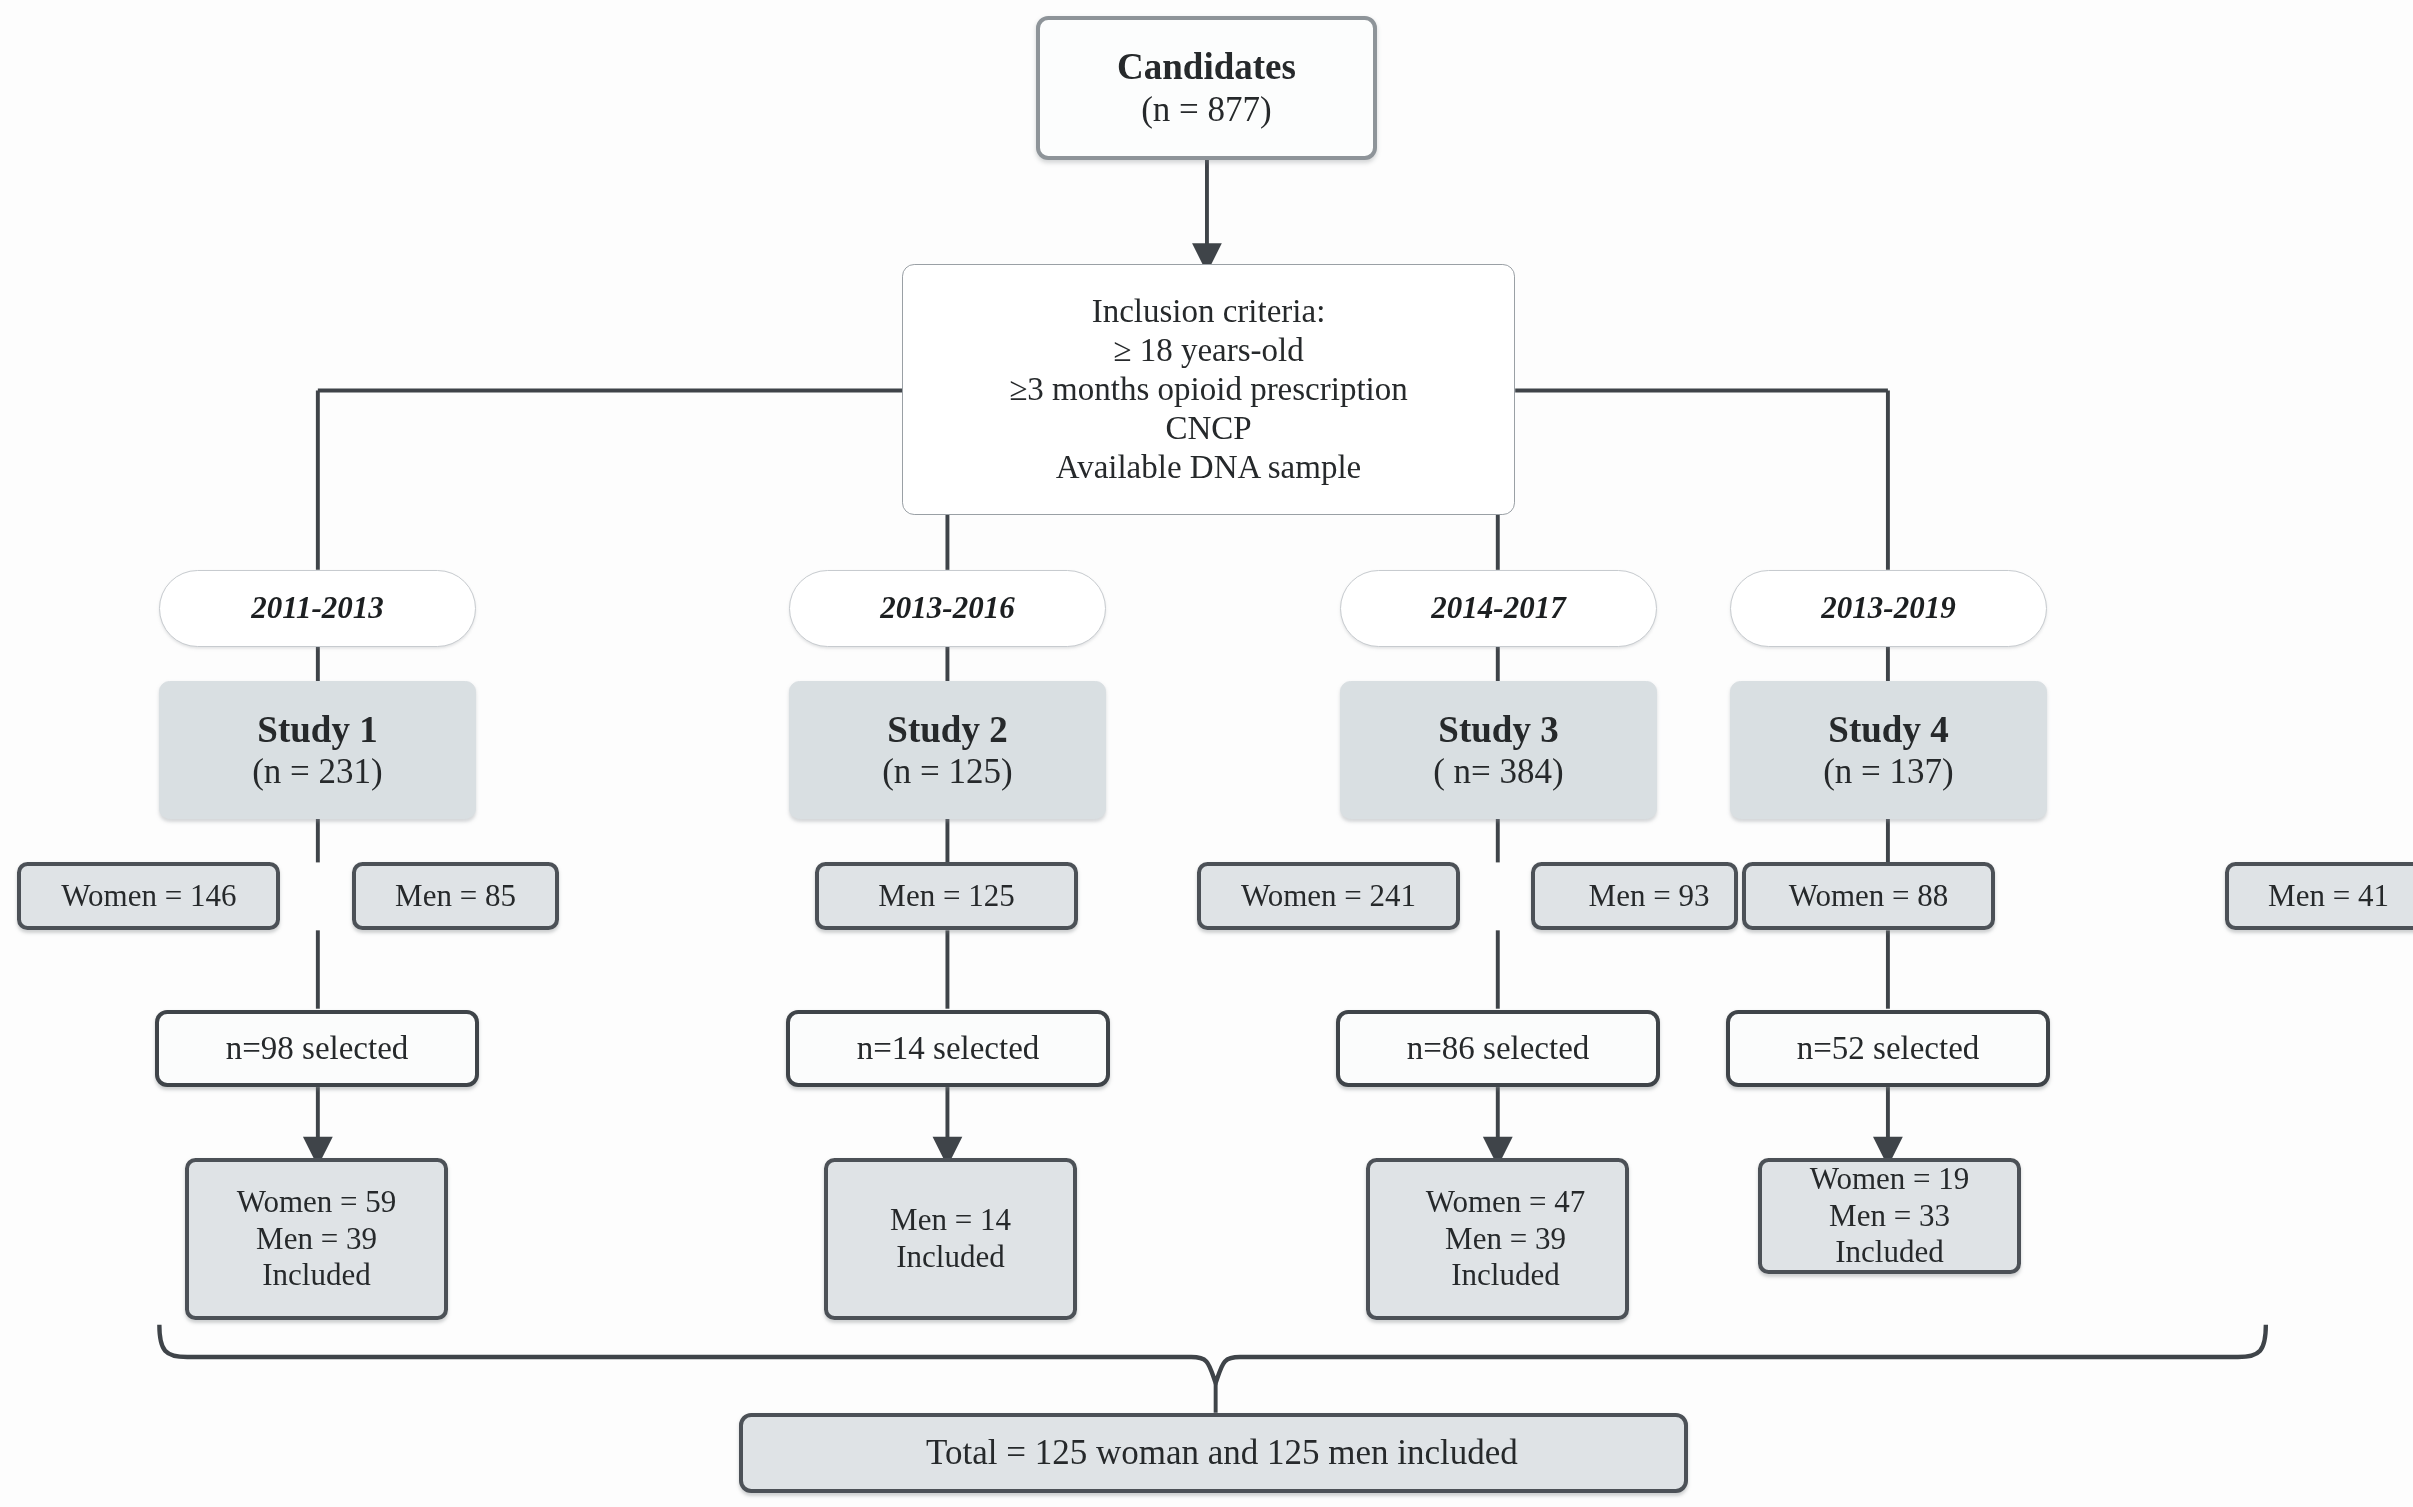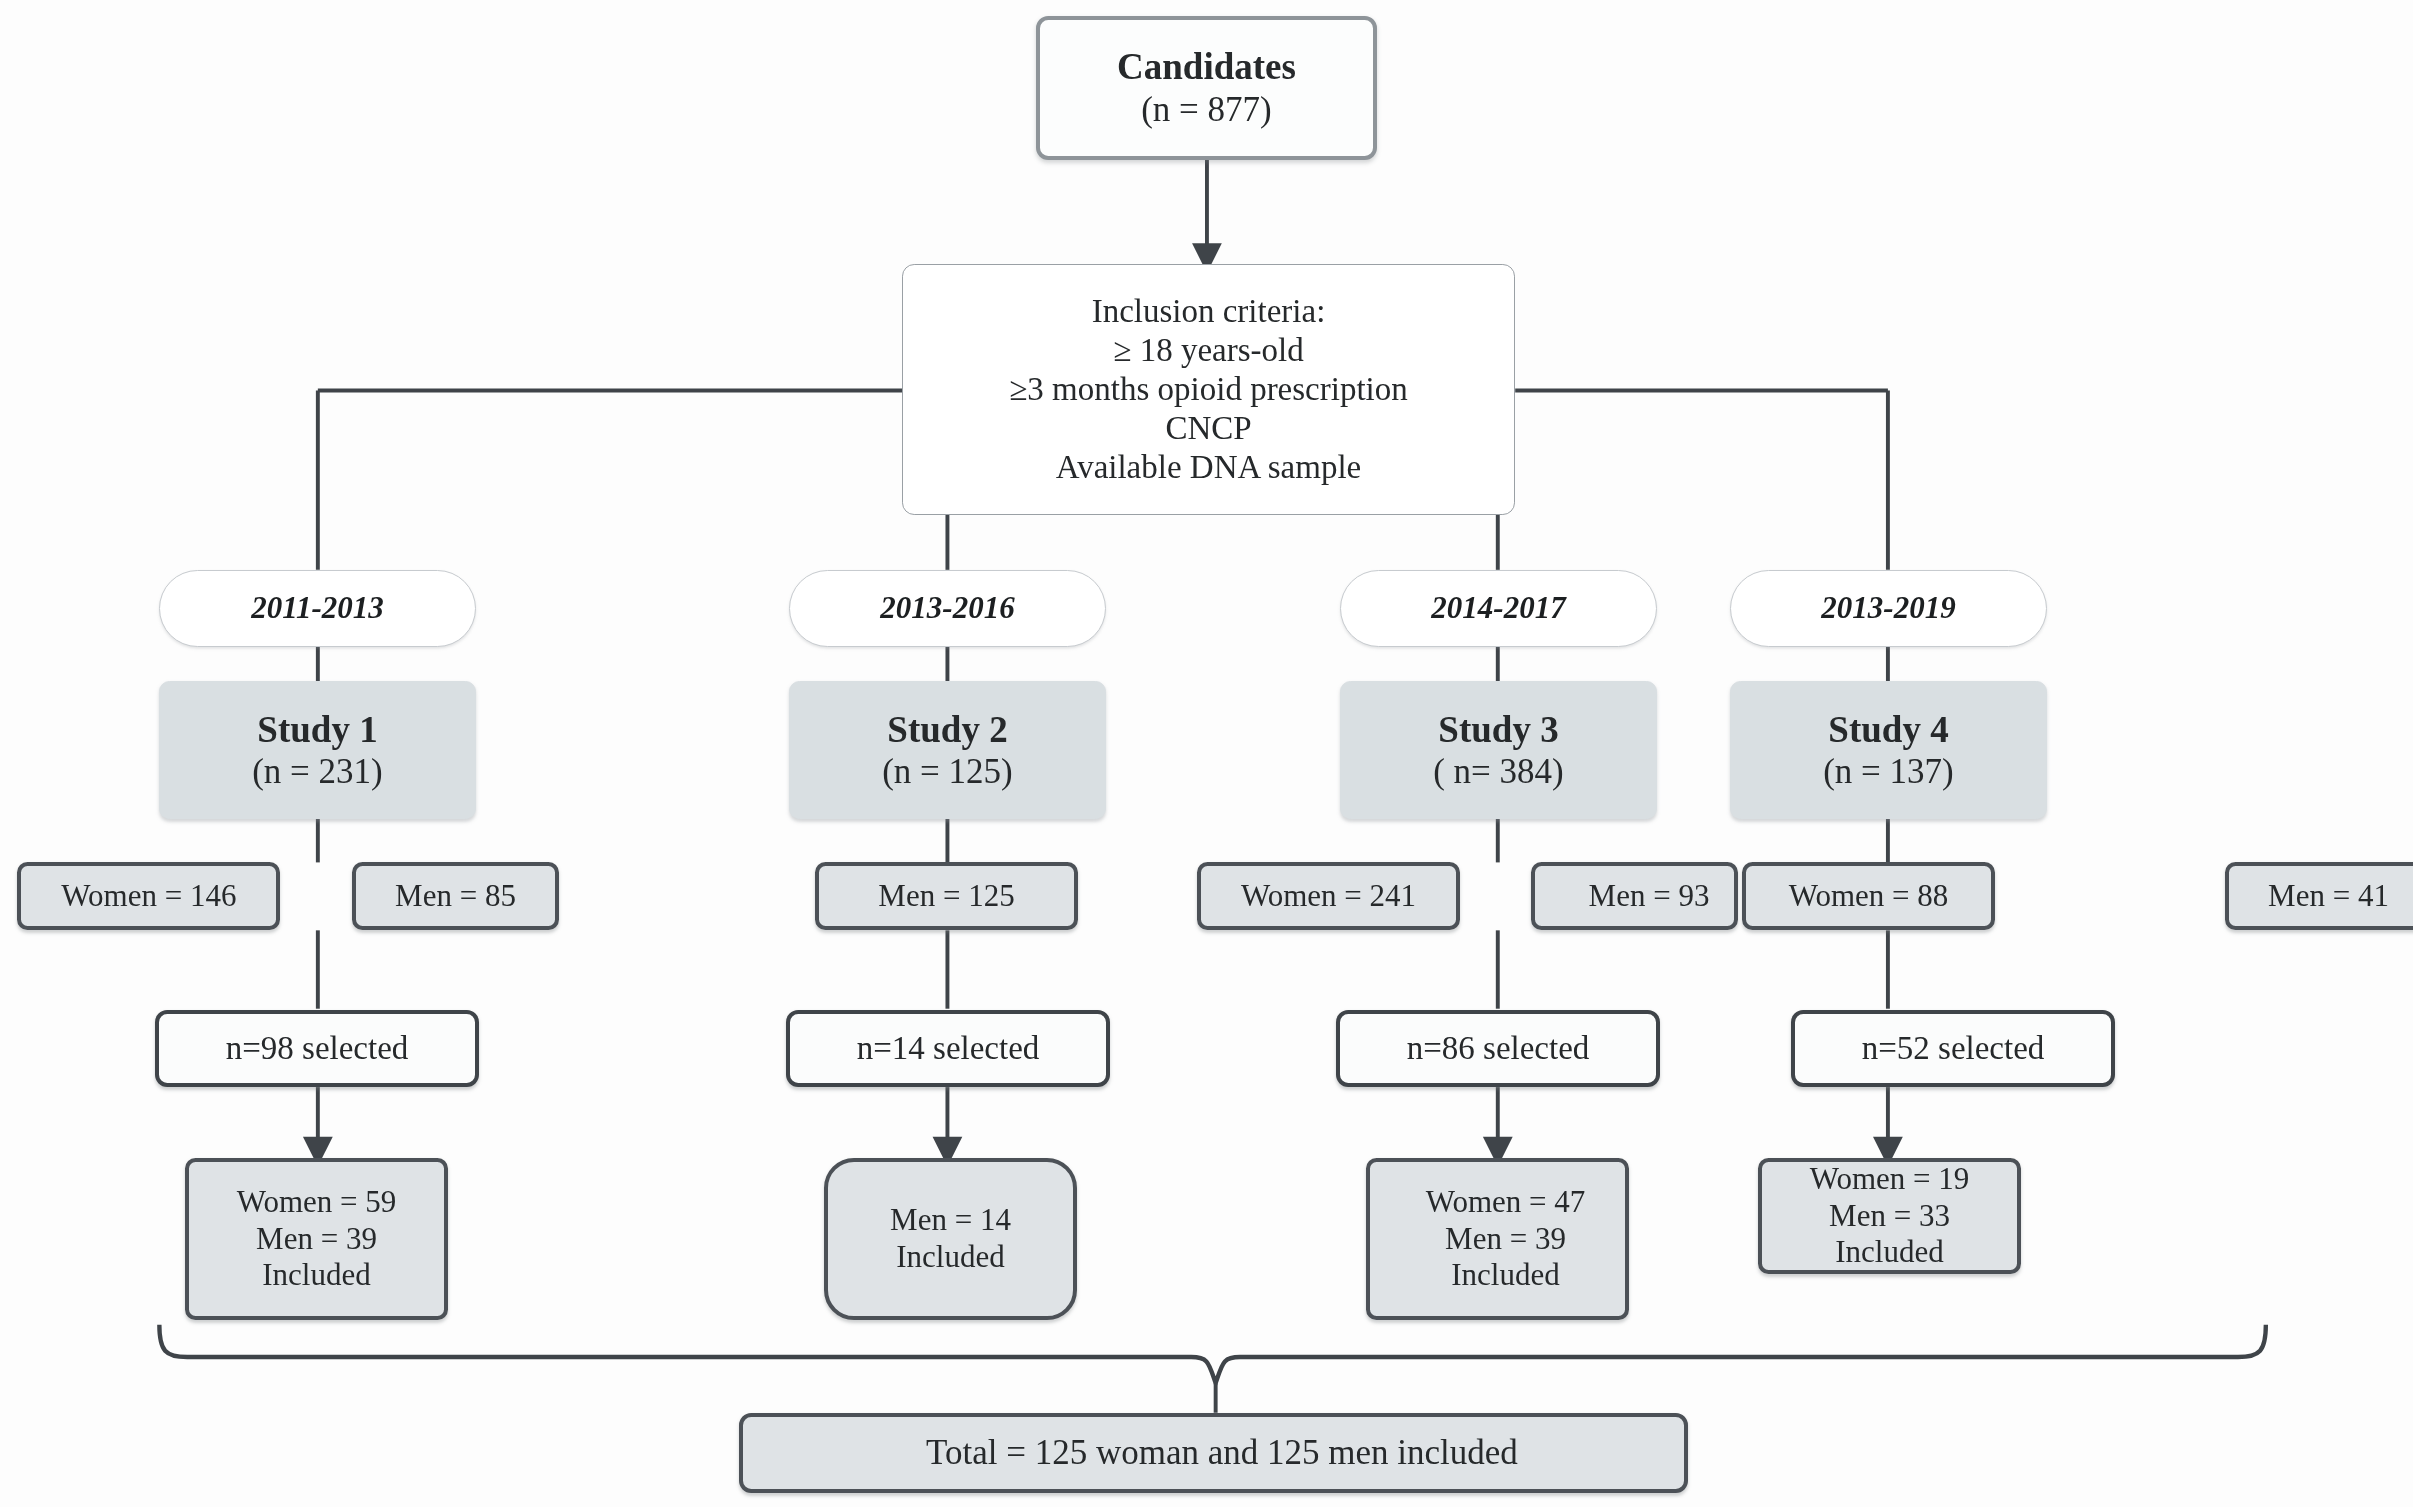--- a/index.html
+++ b/index.html
@@ -227,31 +227,31 @@
 
   <div class="node box-selected" style="left:155px; top:1010px; width:324px; height:77px;">
     <span class="line fs-38">n=98 selected</span>
   </div>
   <div class="node box-selected" style="left:786px; top:1010px; width:324px; height:77px;">
     <span class="line fs-38">n=14 selected</span>
   </div>
   <div class="node box-selected" style="left:1336px; top:1010px; width:324px; height:77px;">
     <span class="line fs-38">n=86 selected</span>
   </div>
-  <div class="node box-selected" style="left:1791px; top:1010px; width:324px; height:77px;">
+  <div class="node box-selected" style="left:1726px; top:1010px; width:324px; height:77px;">
     <span class="line fs-38">n=52 selected</span>
   </div>
 
   <div class="node box-included" style="left:185px; top:1158px; width:263px; height:162px;">
     <span class="line fs-36">Women = 59</span>
     <span class="line fs-36">Men = 39</span>
     <span class="line fs-36">Included</span>
   </div>
 
-  <div class="node box-included" style="left:824px; top:1158px; width:253px; height:162px;border-radius:30px;">
+  <div class="node box-included" style="left:824px; top:1158px; width:253px; height:162px;">
     <span class="line fs-36">Men = 14</span>
     <span class="line fs-36">Included</span>
   </div>
 
   <div class="node box-included" style="left:1366px; top:1158px; width:263px; height:162px;padding-left:16px;">
     <span class="line fs-36">Women = 47</span>
     <span class="line fs-36">Men = 39</span>
     <span class="line fs-36">Included</span>
   </div>
 

